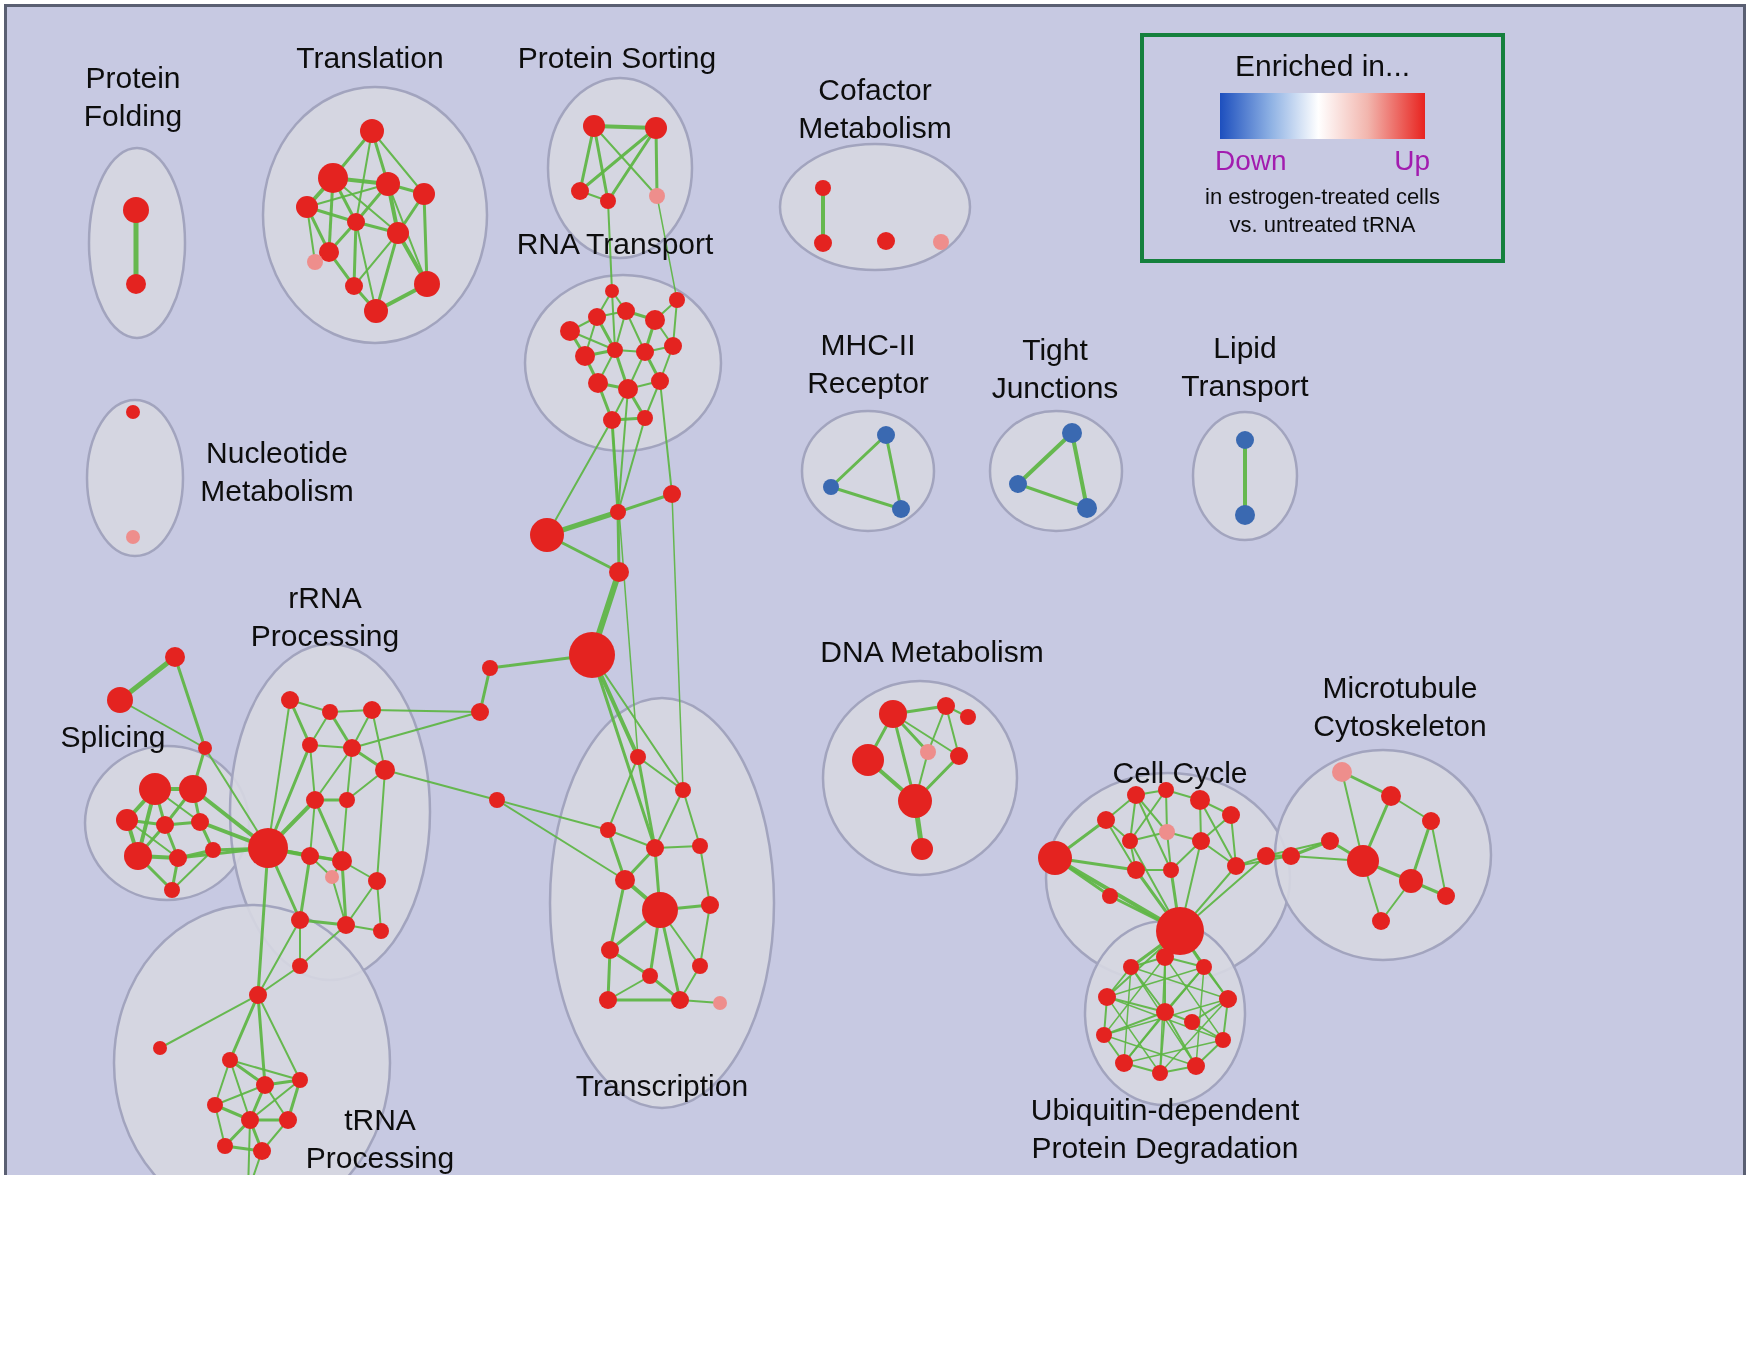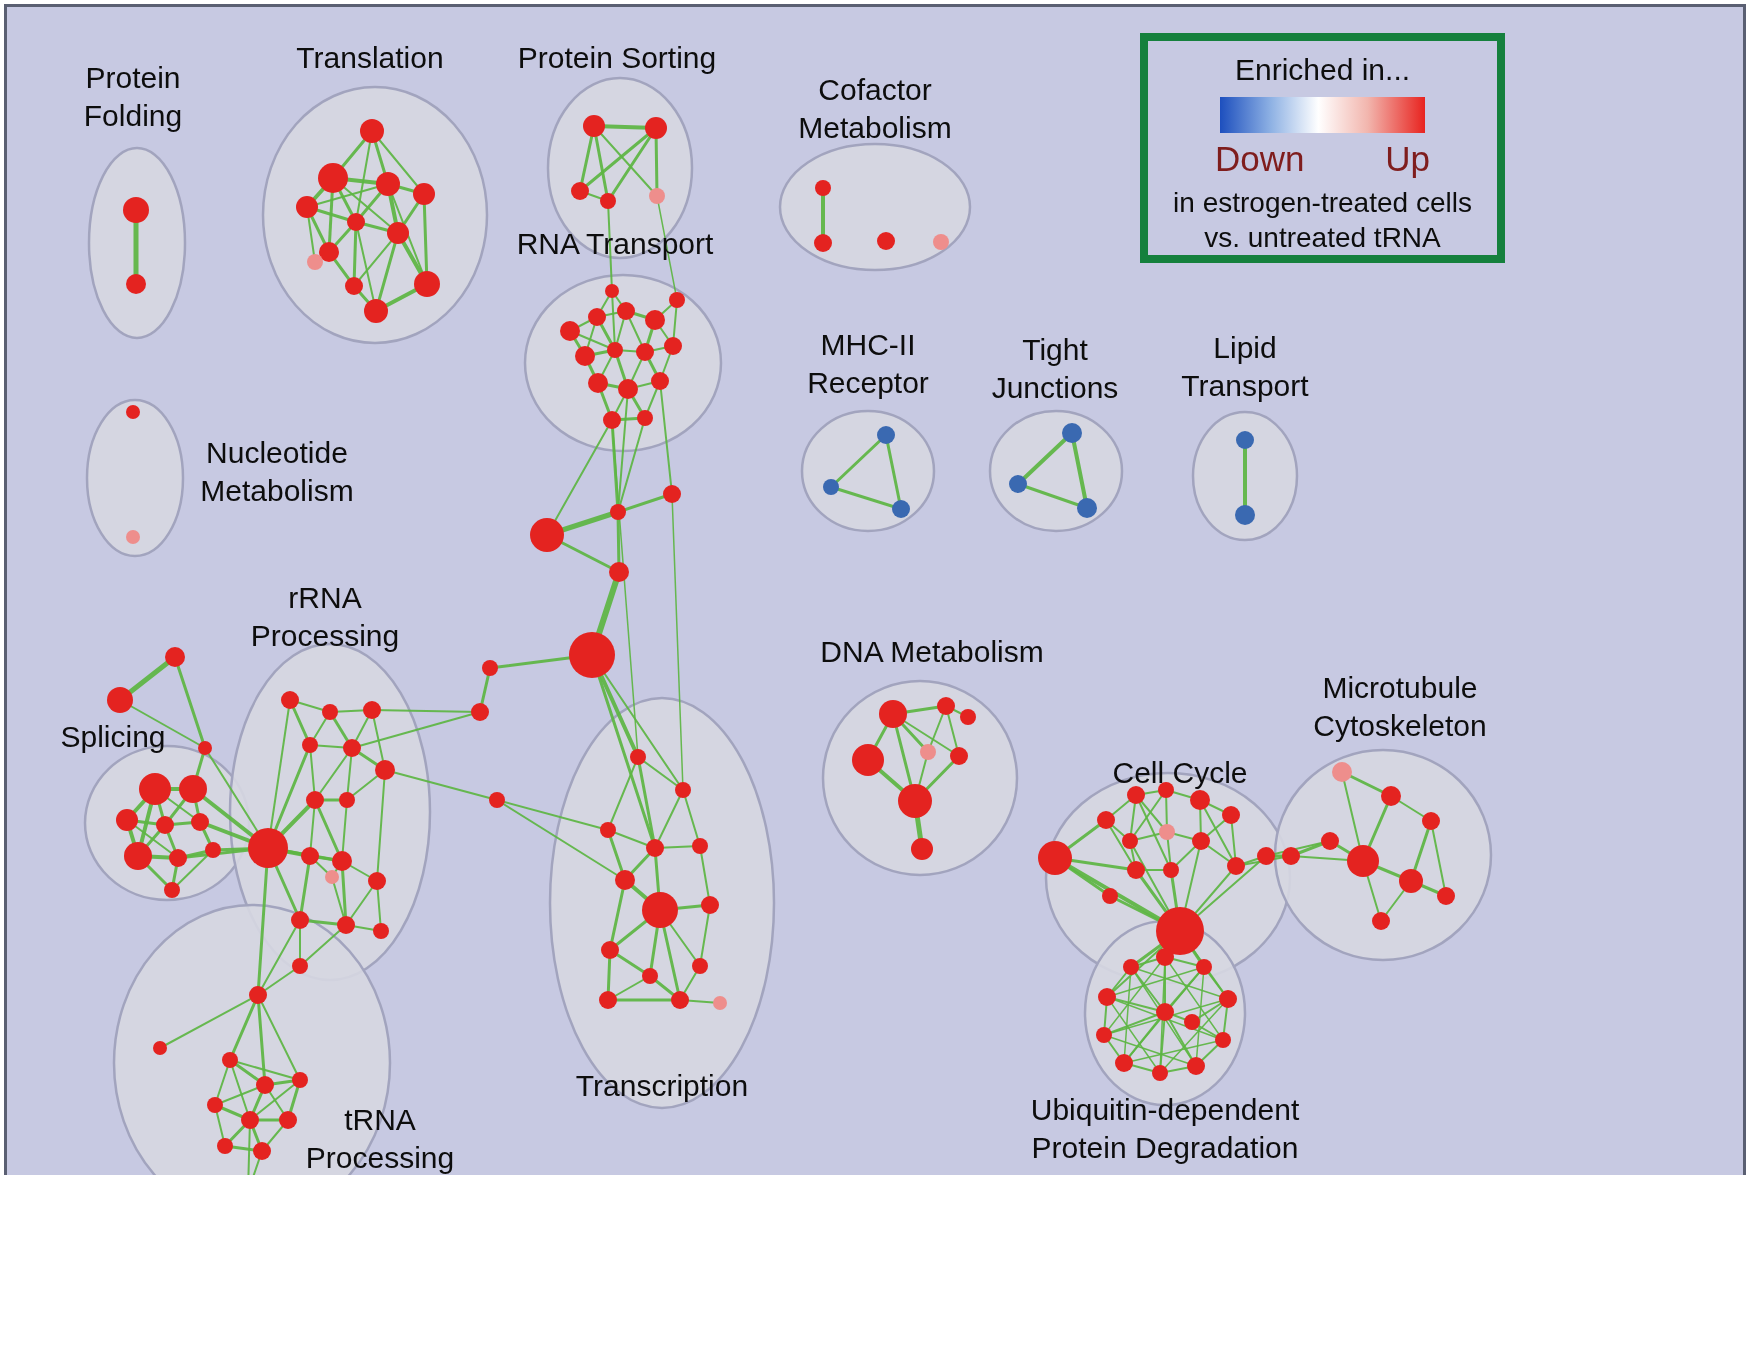--- a/index.html
+++ b/index.html
@@ -3,27 +3,27 @@
 <meta charset="utf-8">
 <style>
   html,body{margin:0;padding:0;background:#ffffff;}
   #figure{position:relative;width:1750px;height:1175px;background:#ffffff;overflow:hidden;
           font-family:"Liberation Sans",sans-serif;}
   #page{position:absolute;left:4px;top:4px;width:1742px;height:1352px;box-sizing:border-box;
         background:#c7c9e2;border:3px solid #5a5f72;}
   #network-svg{position:absolute;left:0;top:0;width:1750px;height:1360px;z-index:1;}
   .cluster-label{font-family:"Liberation Sans",sans-serif;font-size:30px;fill:#0d0d0d;}
   #legend{position:absolute;left:1140px;top:33px;width:365px;height:230px;box-sizing:border-box;
-          border:8px solid #15803d;background:#c7c9e2;z-index:2;display:flex;flex-direction:column;
+          border:4px solid #15803d;background:#c7c9e2;z-index:2;display:flex;flex-direction:column;
           align-items:center;}
   #legend-title{font-size:30px;color:#0d0d0d;margin-top:12px;}
   #legend-gradient{width:205px;height:46px;margin-top:10px;}
-  #legend-downup{width:215px;display:flex;justify-content:space-between;font-size:35px;
-                 color:#7f1d1d;margin-top:6px;}
-  .legend-caption{font-size:28px;color:#0d0d0d;margin-top:6px;line-height:1.25;text-align:center;}
+  #legend-downup{width:215px;display:flex;justify-content:space-between;font-size:28px;
+                 color:#a21caf;margin-top:6px;}
+  .legend-caption{font-size:22px;color:#0d0d0d;margin-top:6px;line-height:1.25;text-align:center;}
 </style>
 </head>
 <body>
 
 <div id="figure">
   <div id="page"></div>
 
   <svg id="network-svg" viewBox="0 0 1750 1360">
       <g>
         <ellipse cx="137" cy="243" rx="48" ry="95" fill="#d6d7e1" fill-opacity="0.9" stroke="#a2a4be" stroke-width="2.5"></ellipse>

